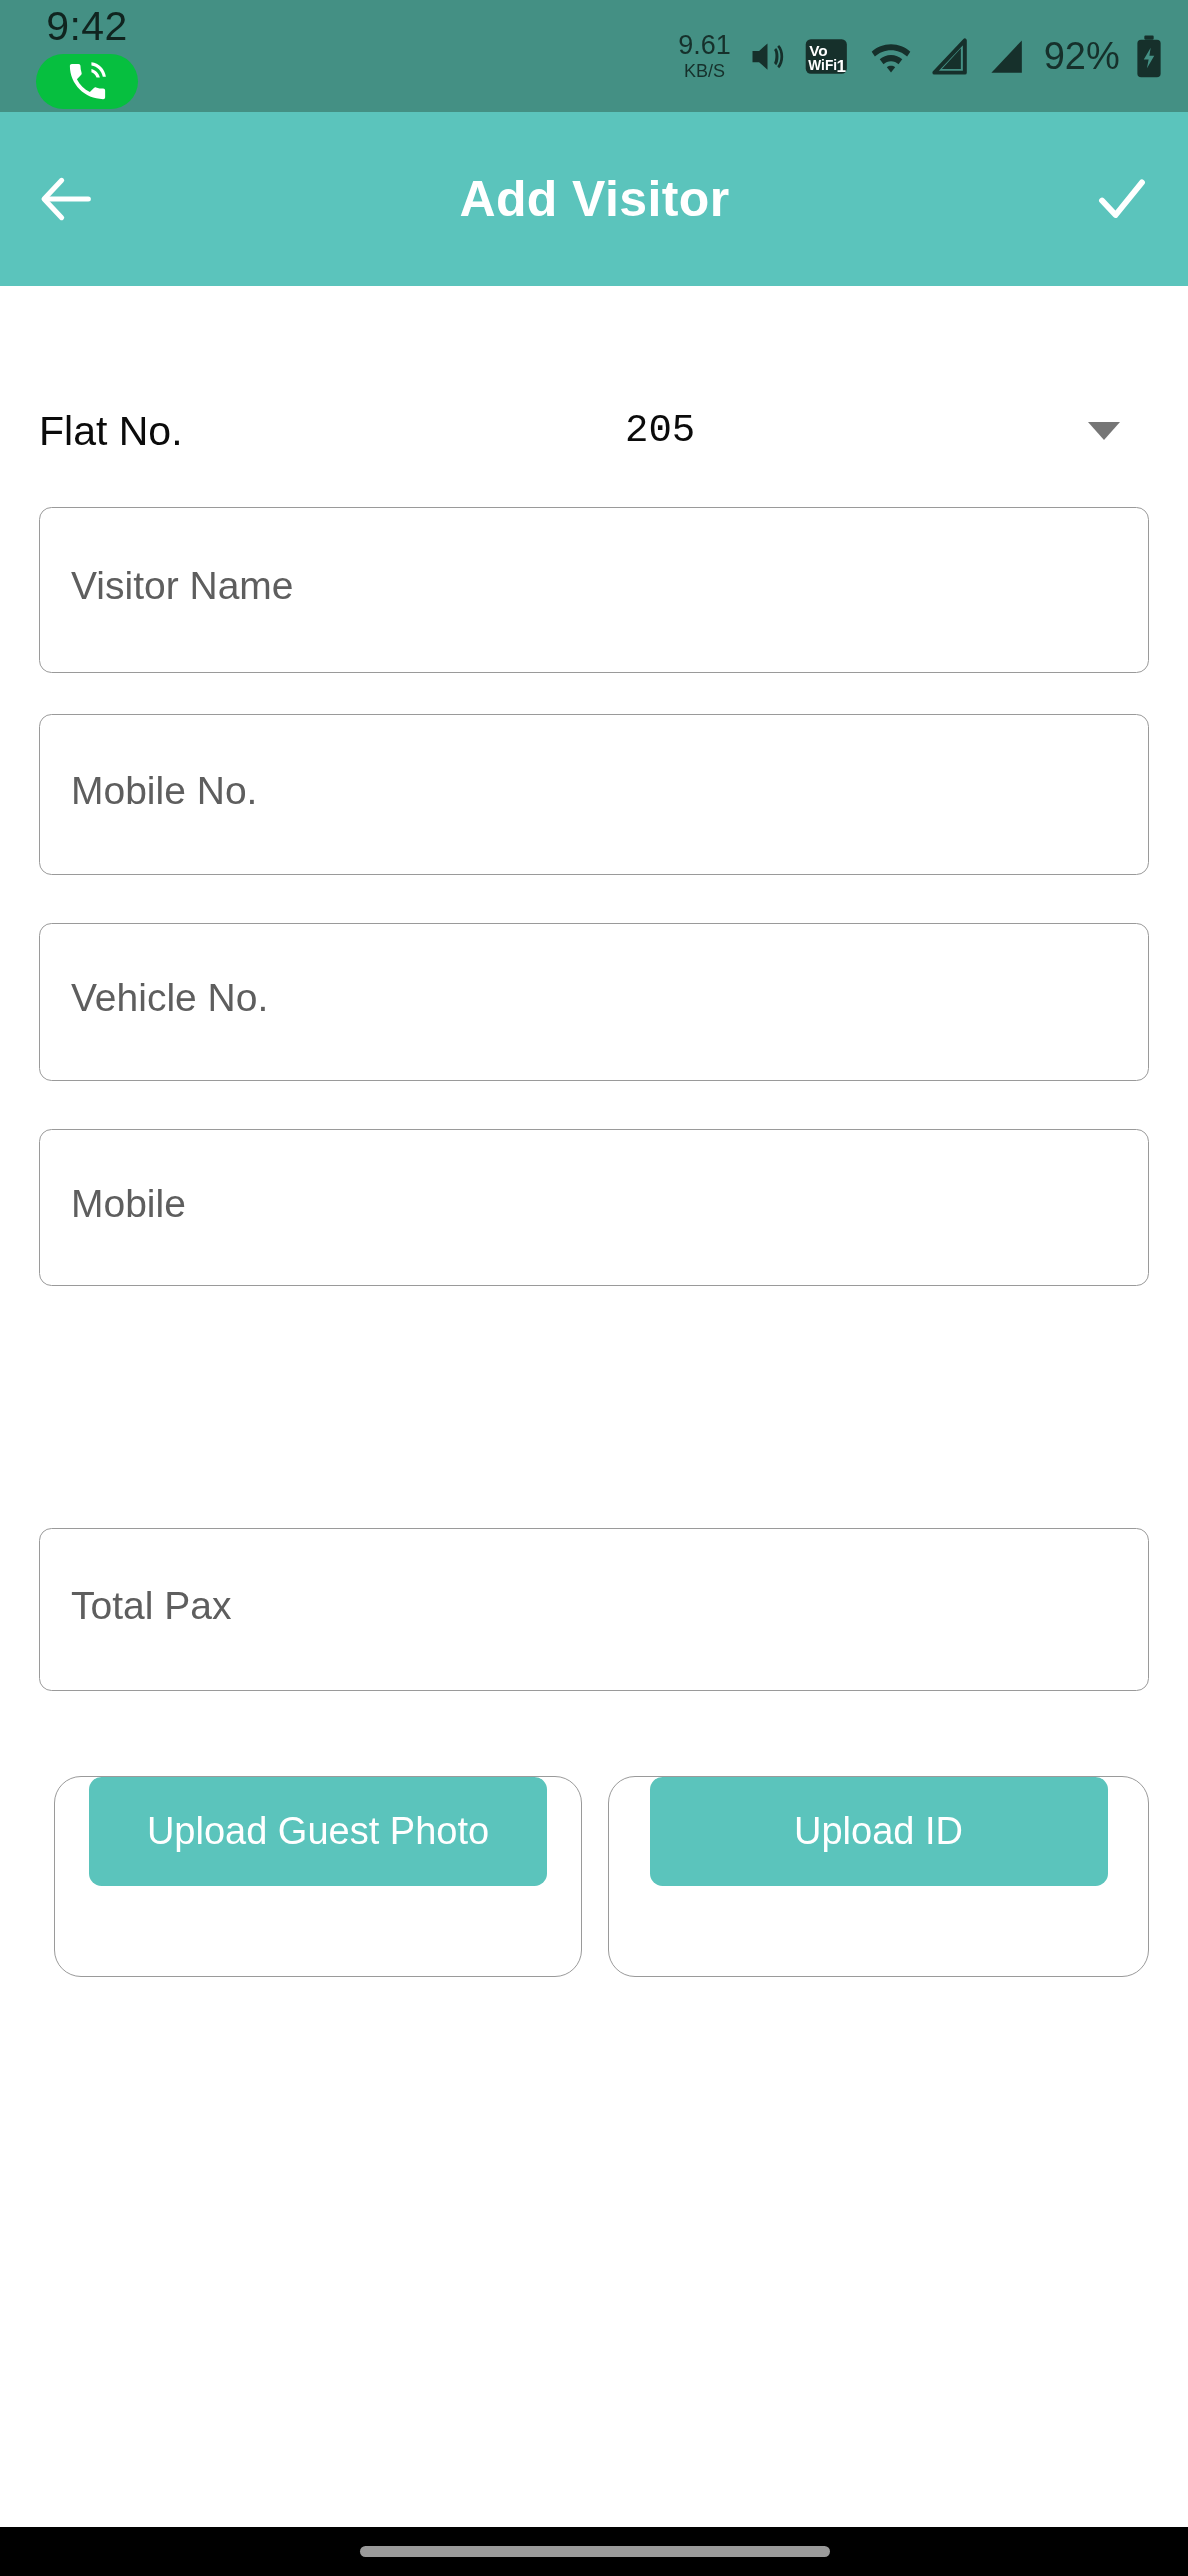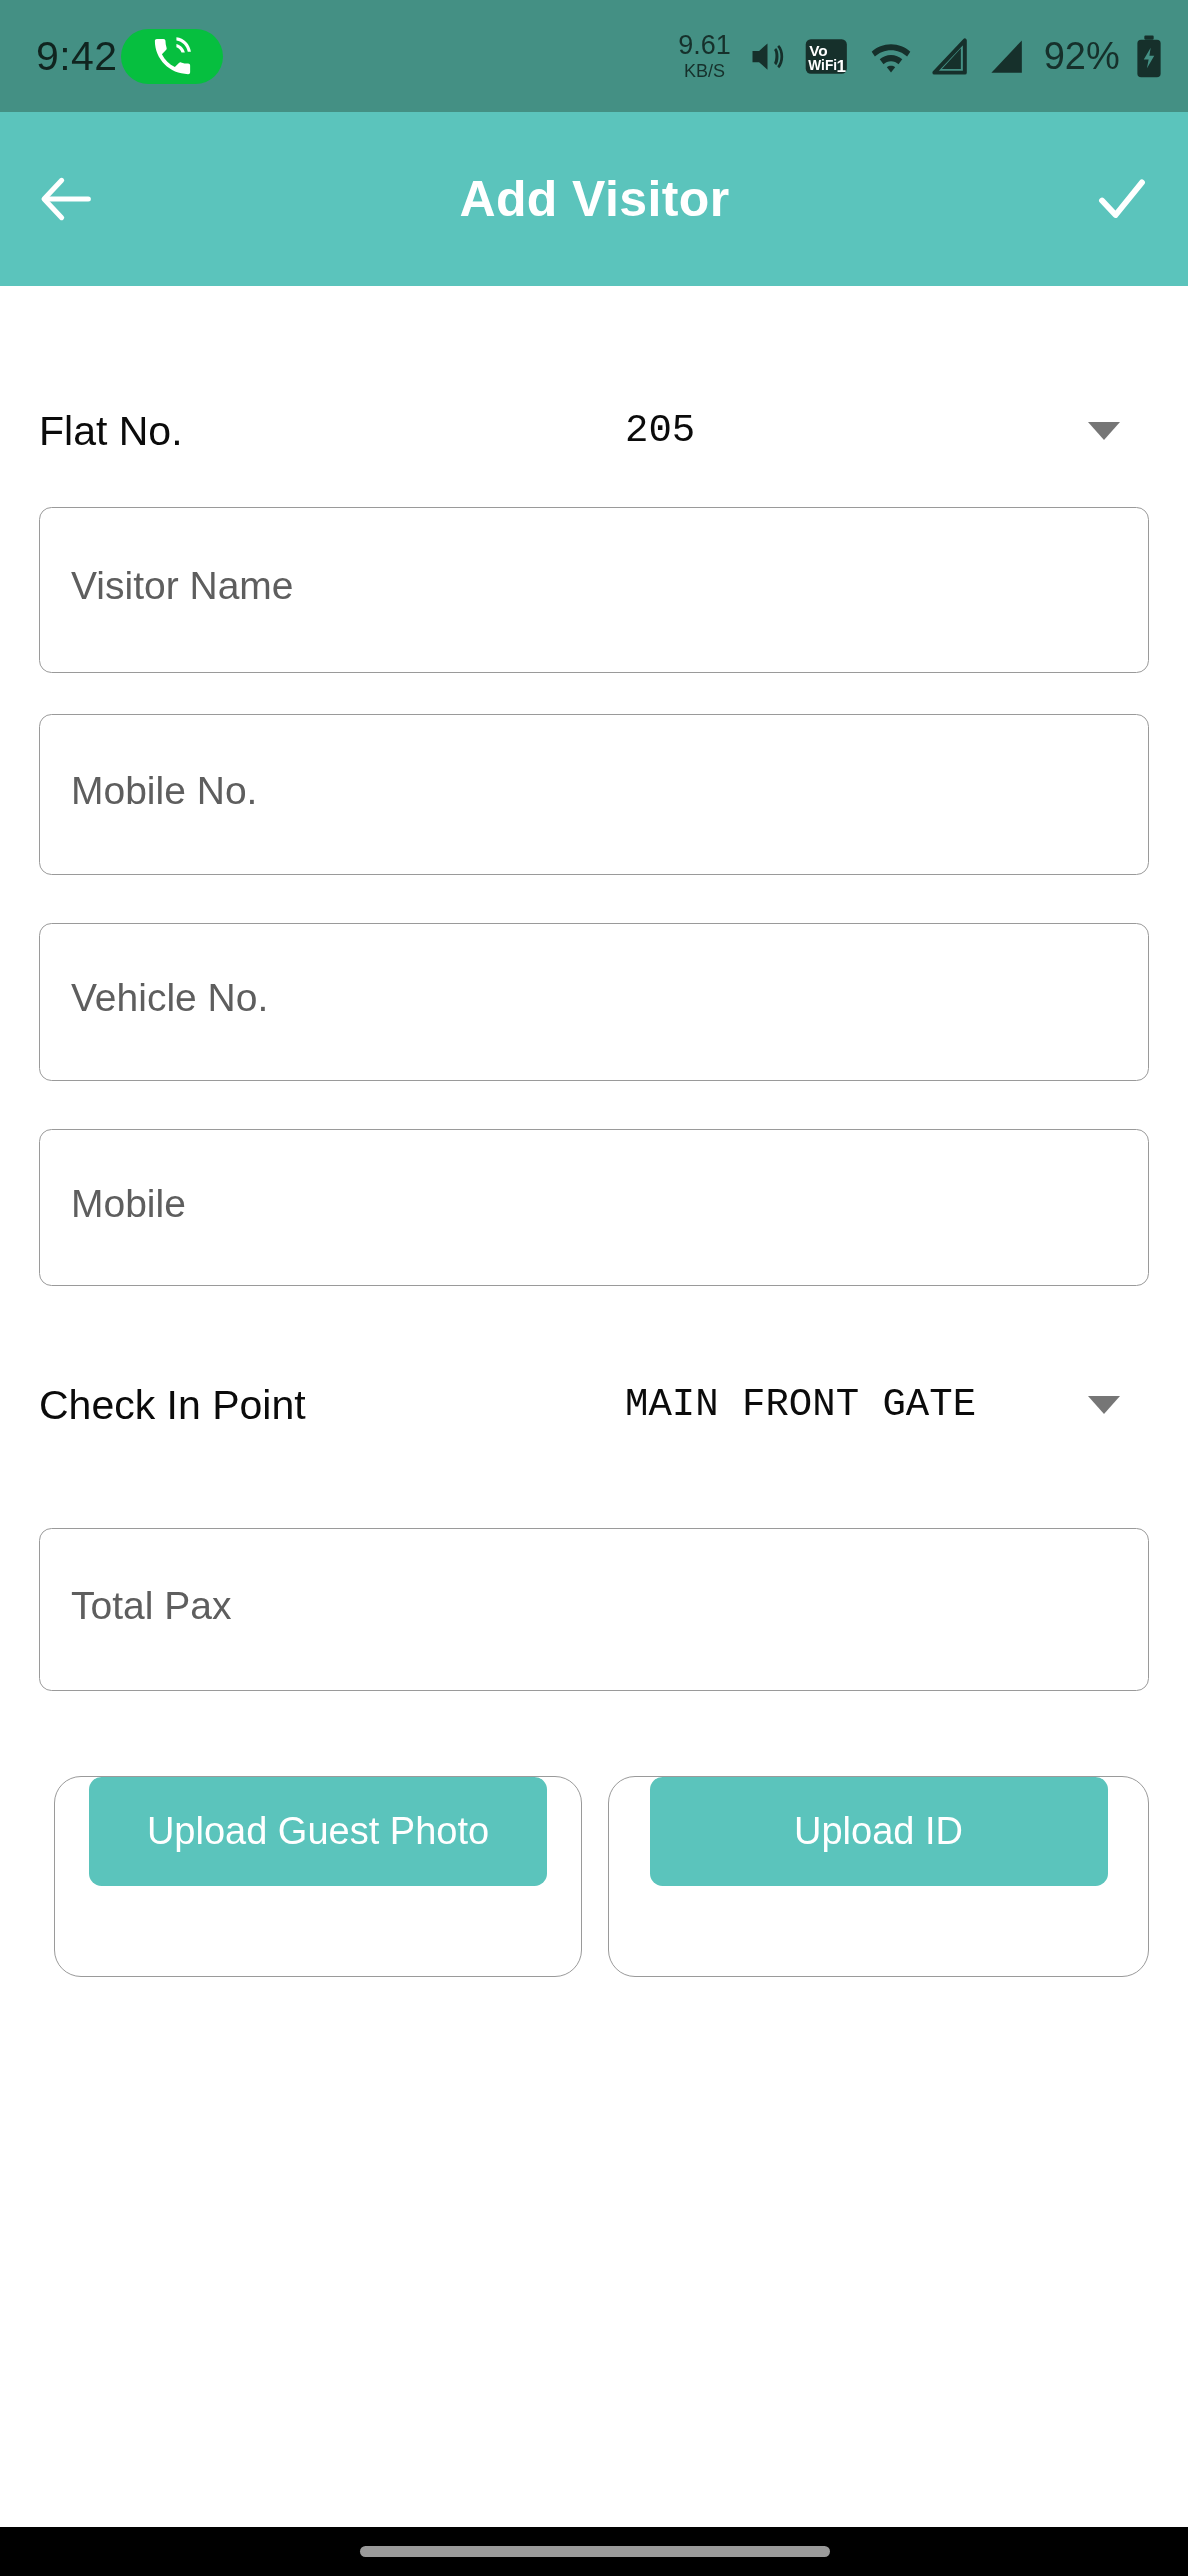--- a/index.html
+++ b/index.html
@@ -11,21 +11,21 @@
   }
   .phone { position:relative; width:1189px; height:2576px; background:#ffffff; }
 
   
   .statusbar{
     position:absolute; top:0; left:0; width:1189px; height:112px;
     background:#449084;
     display:flex; align-items:center;
     padding:0 25px 0 36px;
   }
-  .sb-left{ display:flex; align-items:center; gap:4px; }
+  .sb-left{ display:flex; align-items:center; gap:4px;flex-direction:column; }
   .sb-clock{
     font-size:41px; color:#10241f; font-weight:400; letter-spacing:0.4px;
   }
   .call-pill{
     width:102px; height:55px; border-radius:28px; background:#06bf3f;
     display:flex; align-items:center; justify-content:center;
   }
   .sb-spacer{ flex:1; }
   .sb-right{ display:flex; align-items:center; gap:14.3px; }
   .netspeed{ display:flex; flex-direction:column; align-items:center; line-height:1; color:#16302b; }
@@ -203,25 +203,20 @@
     </div>
 
     <div class="field" style="top:428px; height:161px;">
       <span class="ph">Mobile No.</span>
     </div>
 
     <div class="field" style="top:843px; height:157px;">
       <span class="ph">Mobile</span>
     </div>
 
-    <div class="select-row" style="top:1076px;">
-      <span class="lbl">Check In Point</span>
-      <span class="val">MAIN FRONT GATE</span>
-      <span class="caret"></span>
-    </div>
 
     <div class="field" style="top:1242px; height:163px;">
       <span class="ph">Total Pax</span>
     </div>
 
     <div class="upcard" style="left:54px; top:1490px; width:528px; height:201px;">
       <div class="upbtn" style="width:458px; height:109px;">Upload Guest Photo</div>
     </div>
 
     <div class="upcard" style="left:608px; top:1490px; width:541px; height:201px;">

